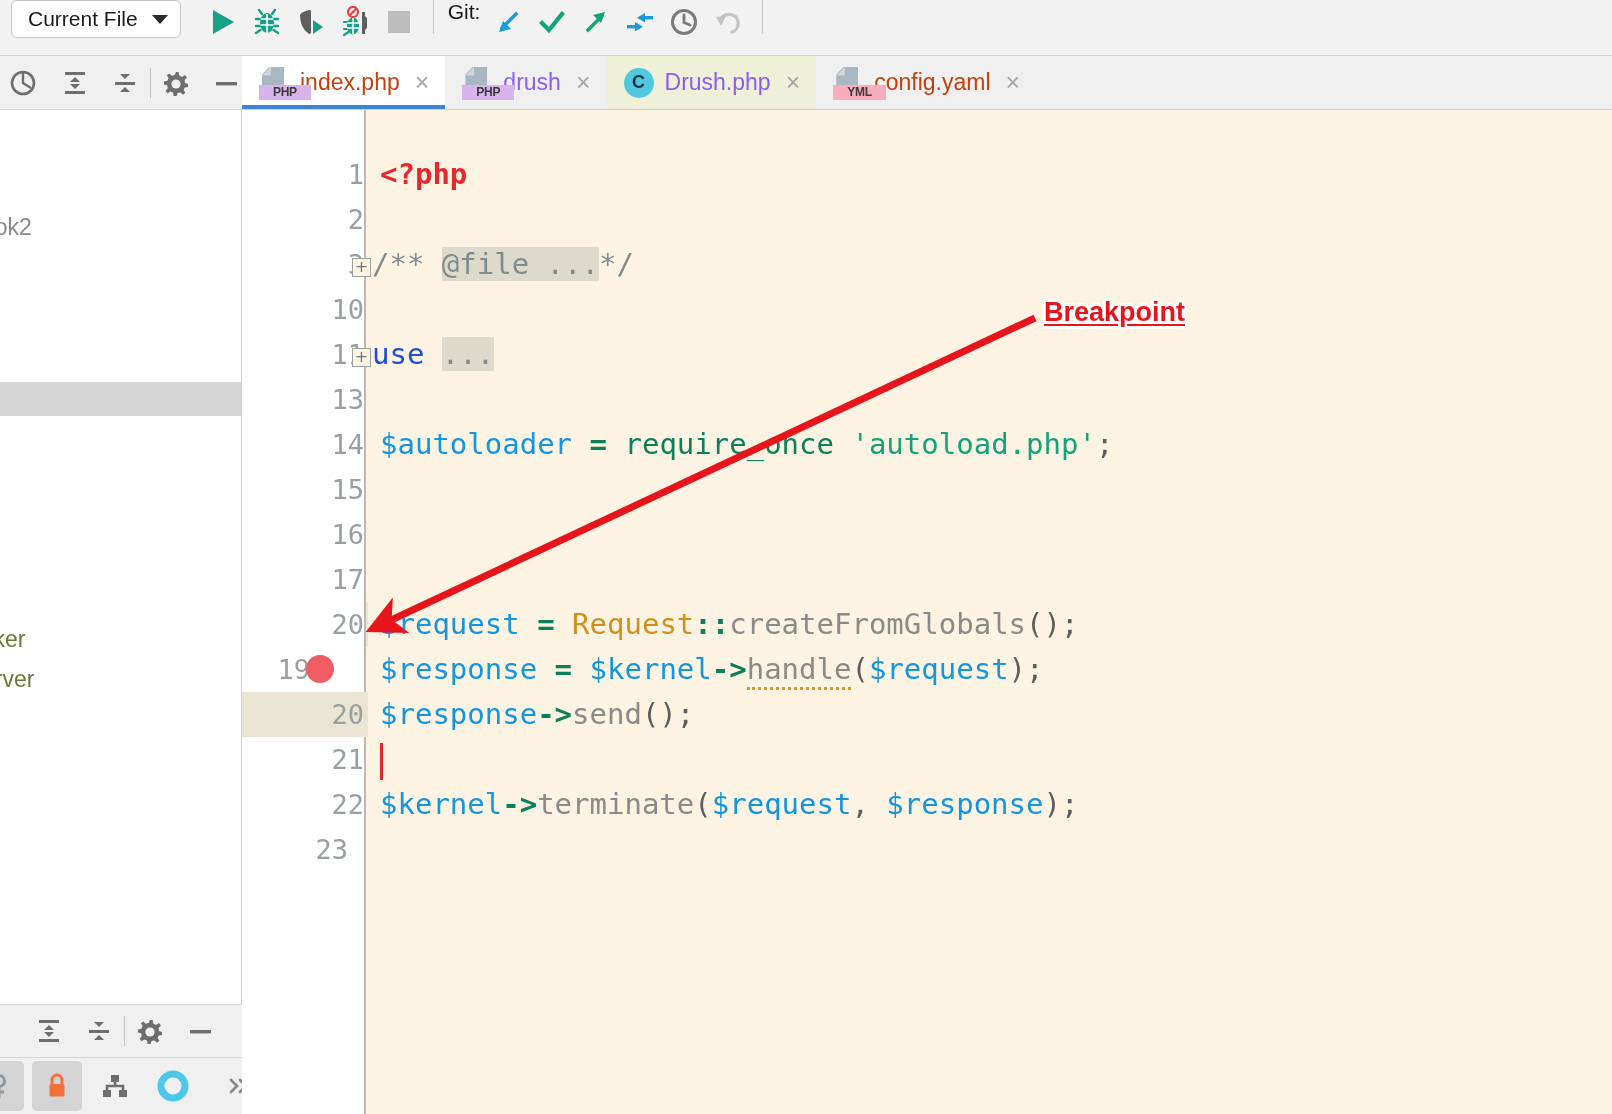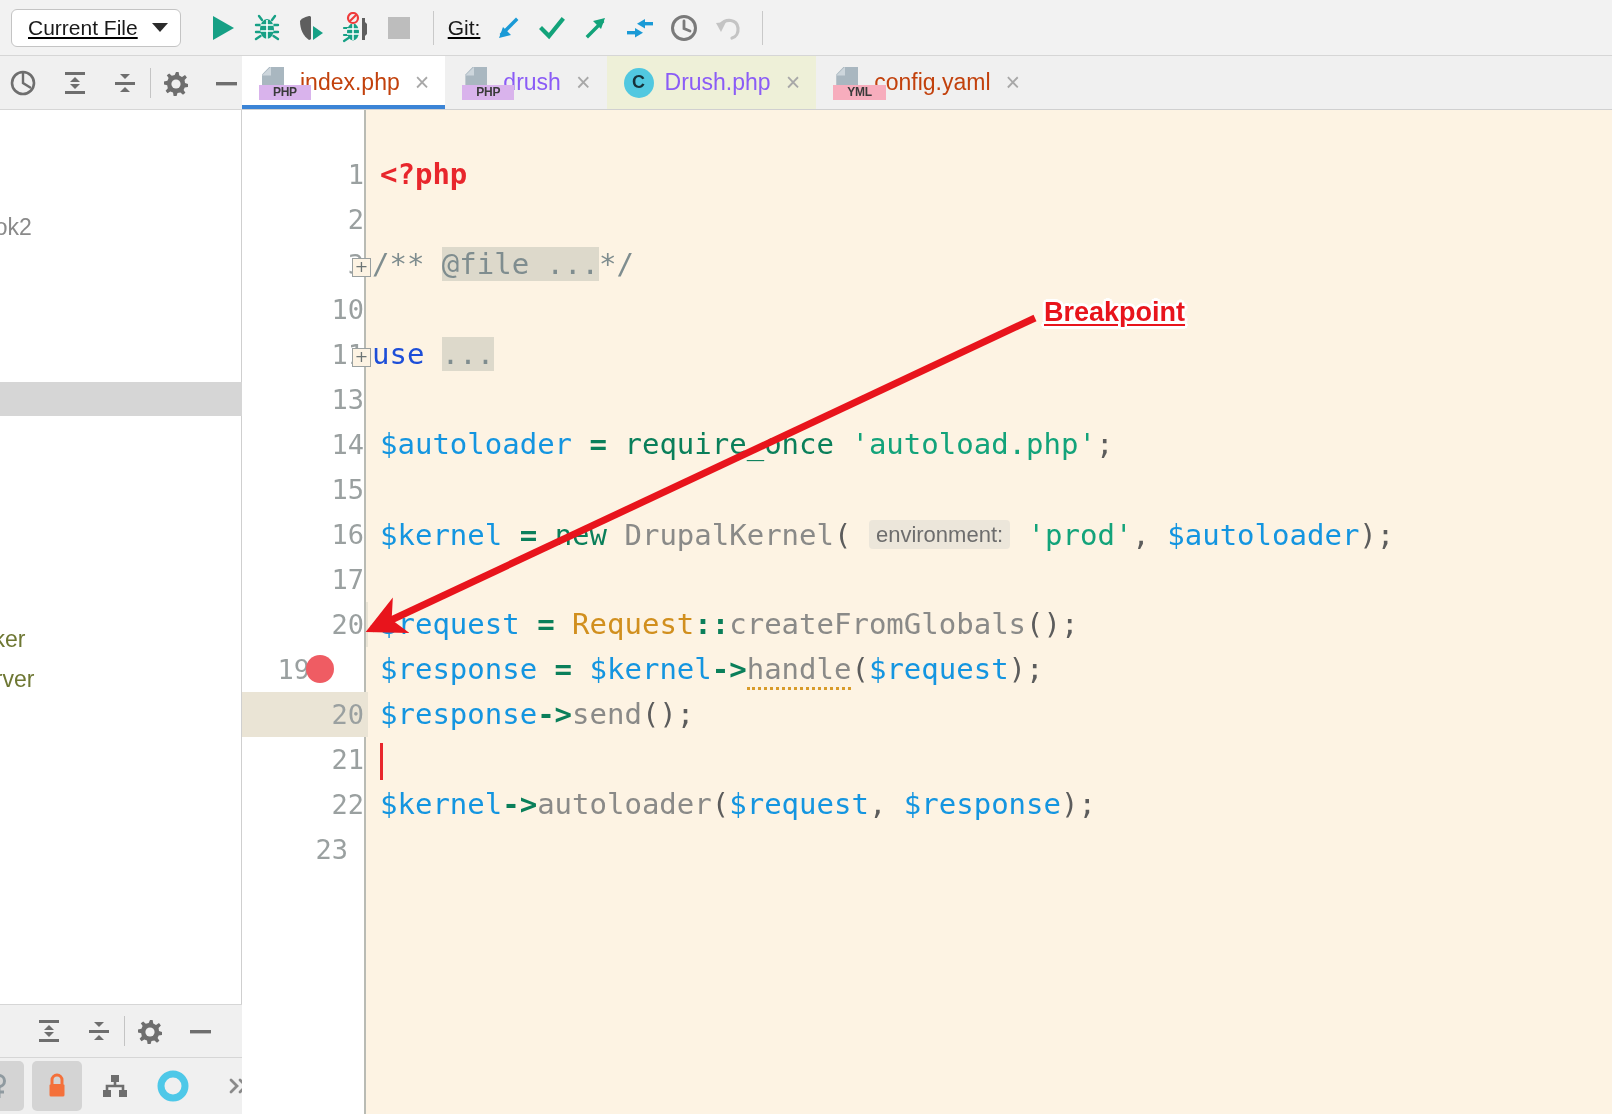--- a/index.html
+++ b/index.html
@@ -9,21 +9,21 @@
     font-family: "Liberation Sans", sans-serif;
     overflow: hidden;
   }
   #root { position: relative; width: 1612px; height: 1114px; }
 
   
   .toolbar {
     position: absolute; left: 0; top: 0; width: 1612px; height: 56px;
     background: #f2f2f2;
     border-bottom: 1px solid #d6d6d6;
-    display: flex; align-items: center; text-decoration: underline;
+    display: flex; 
   }
   .run-config {
     margin-left: 11px;
     height: 38px;
     background: #ffffff;
     border: 1px solid #c4c4c4;
     border-radius: 6px;
     display: flex; align-items: center;
     padding: 0 12px 0 16px;
     gap: 14px;
@@ -528,31 +528,30 @@
     <div class="codearea">
 
       <div class="codeline" style="top:42px"><span class="tag">&lt;?php</span></div>
 
       <div class="codeline" style="top:132px;left:-16px"><span class="fold-box">+</span><span class="cmt">/** </span><span class="cmt foldph">@file ...</span><span class="cmt">*/</span></div>
 
       <div class="codeline" style="top:222px;left:-16px"><span class="fold-box">+</span><span class="kw2">use </span><span class="cmt foldph">...</span></div>
 
       <div class="codeline" style="top:312px"><span class="var">$autoloader</span> <span class="op">=</span> <span class="kw">require_once</span> <span class="str">'autoload.php'</span><span class="punc">;</span></div>
 
-      <div class="codeline" style="top:402px"><span class="var">$kernel</span> <span class="op">=</span> <span class="kw">new</span> <span class="cls">DrupalKernel</span><span class="punc">(</span> <span class="inlay">environment:</span> <span class="str">'prod'</span><span class="punc">, </span><span class="var">$autoloader</span><span class="punc">);</span></div>
 
       <div class="codeline" style="top:492px"><span class="var">$request</span> <span class="op">=</span> <span class="stat">Request</span><span class="op">::</span><span class="cls">createFromGlobals</span><span class="punc">();</span></div>
 
       <div class="codeline" style="top:537px"><span class="var">$response</span> <span class="op">=</span> <span class="var">$kernel</span><span class="op">-&gt;</span><span class="cls undl-warn">handle</span><span class="punc">(</span><span class="var">$request</span><span class="punc">);</span></div>
 
       <div class="codeline" style="top:582px"><span class="var">$response</span><span class="op">-&gt;</span><span class="cls">send</span><span class="punc">();</span></div>
 
       <div class="caret" style="left:12px;top:633px"></div>
 
-      <div class="codeline" style="top:672px"><span class="var">$kernel</span><span class="op">-&gt;</span><span class="cls">autoloader</span><span class="punc">(</span><span class="var">$request</span><span class="punc">, </span><span class="var">$response</span><span class="punc">);</span></div>
+      <div class="codeline" style="top:672px"><span class="var">$kernel</span><span class="op">-&gt;</span><span class="cls">terminate</span><span class="punc">(</span><span class="var">$request</span><span class="punc">, </span><span class="var">$response</span><span class="punc">);</span></div>
 
     </div>
   </div>
 
   <svg class="anno">
     <defs>
       <marker id="redhead" markerWidth="6" markerHeight="6" refX="4.6" refY="3" orient="auto" markerUnits="strokeWidth">
         <path d="M0,0.2 L5.6,3 L0,5.8 L1.5,3 Z" fill="#e8141c"></path>
       </marker>
     </defs>

